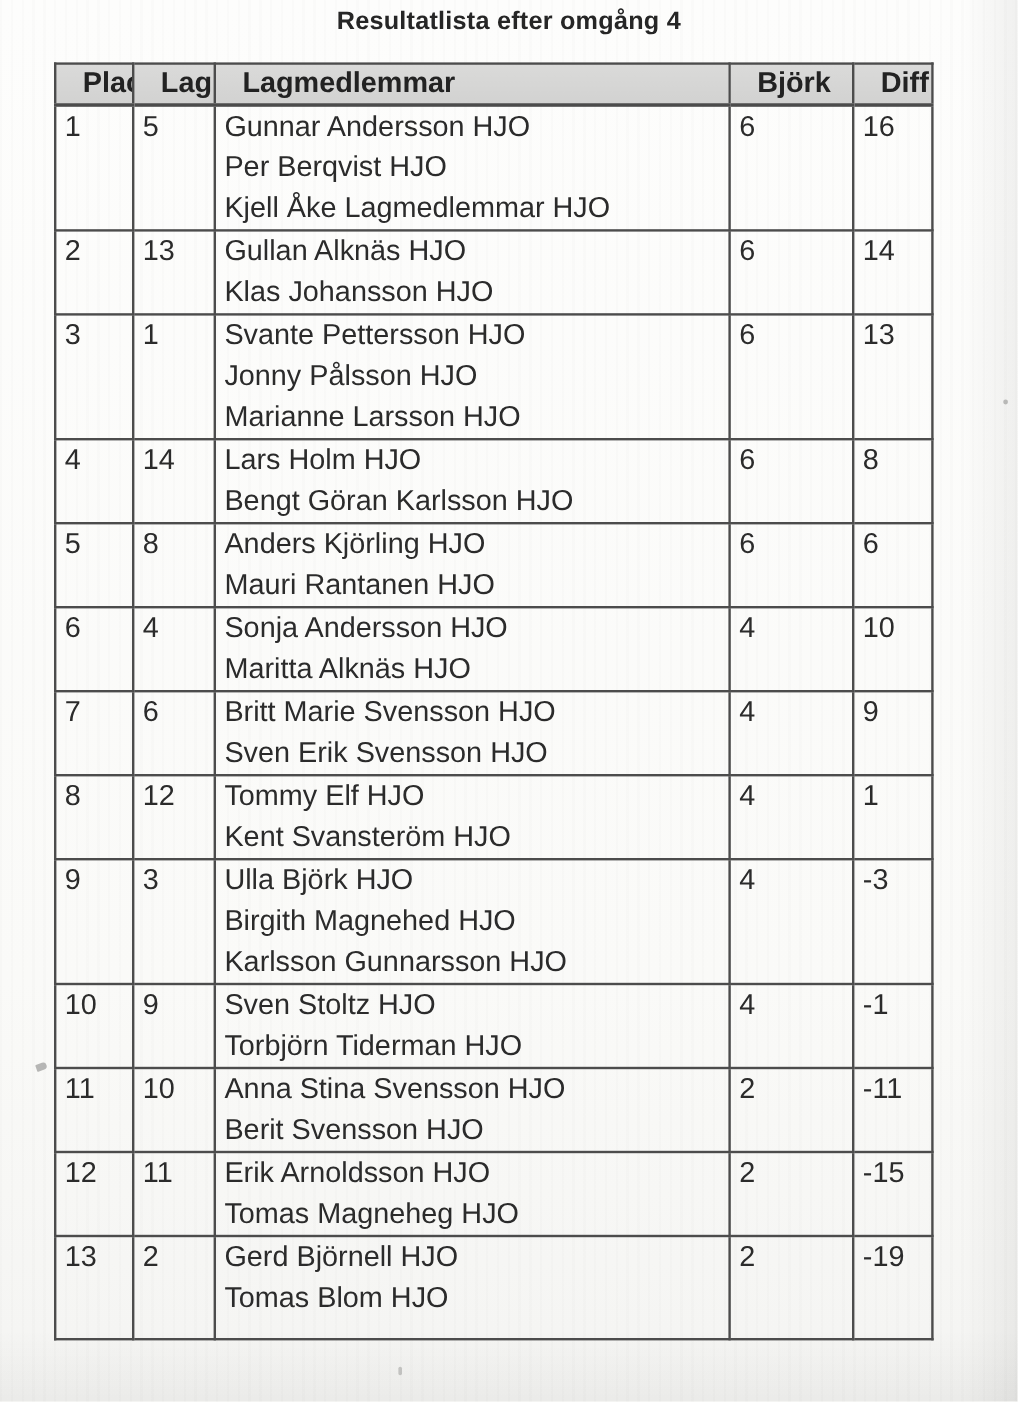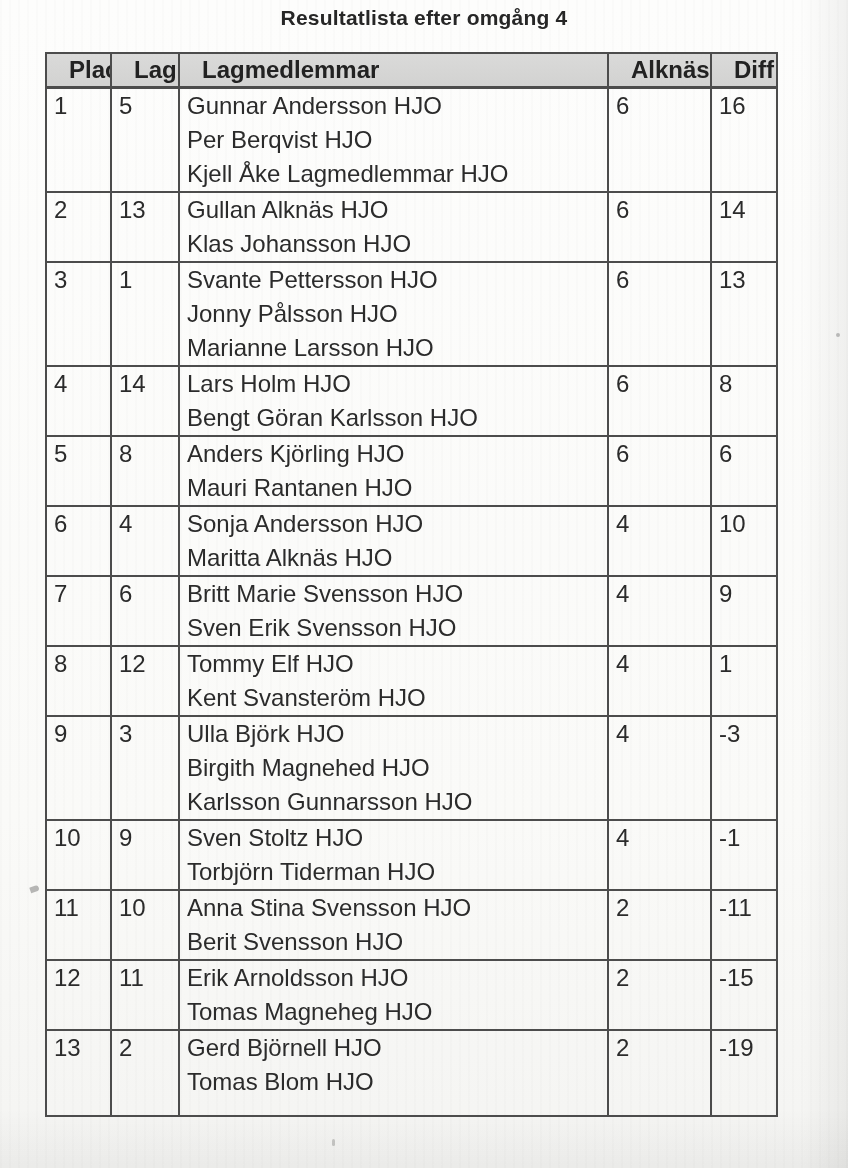--- a/index.html
+++ b/index.html
@@ -116,21 +116,21 @@
         <col class="c-lag">
         <col class="c-memb">
         <col class="c-poang">
         <col class="c-diff">
     </colgroup>
     <thead>
       <tr>
         <th>Plac</th>
         <th>Lag</th>
         <th>Lagmedlemmar</th>
-        <th>Alknäs</th>
+        <th>Björk</th>
         <th>Diff</th>
       </tr>
     </thead>
     <tbody id="results-body">
         <tr>
           <td>
             <span class="cell-val">1</span>
           </td>
           <td>
             <span class="cell-val">5</span>

